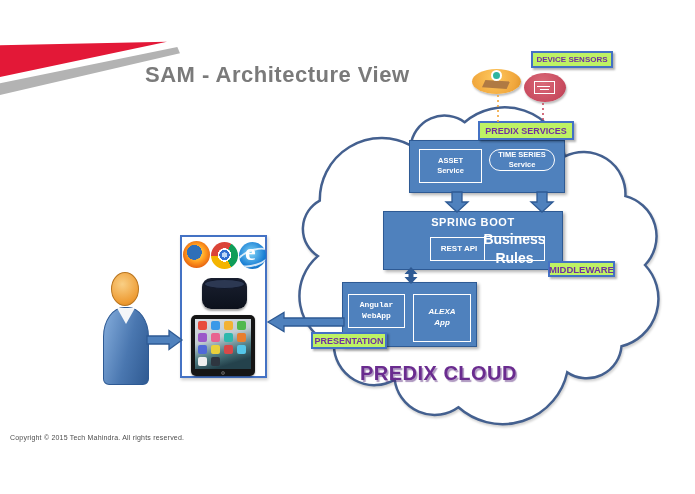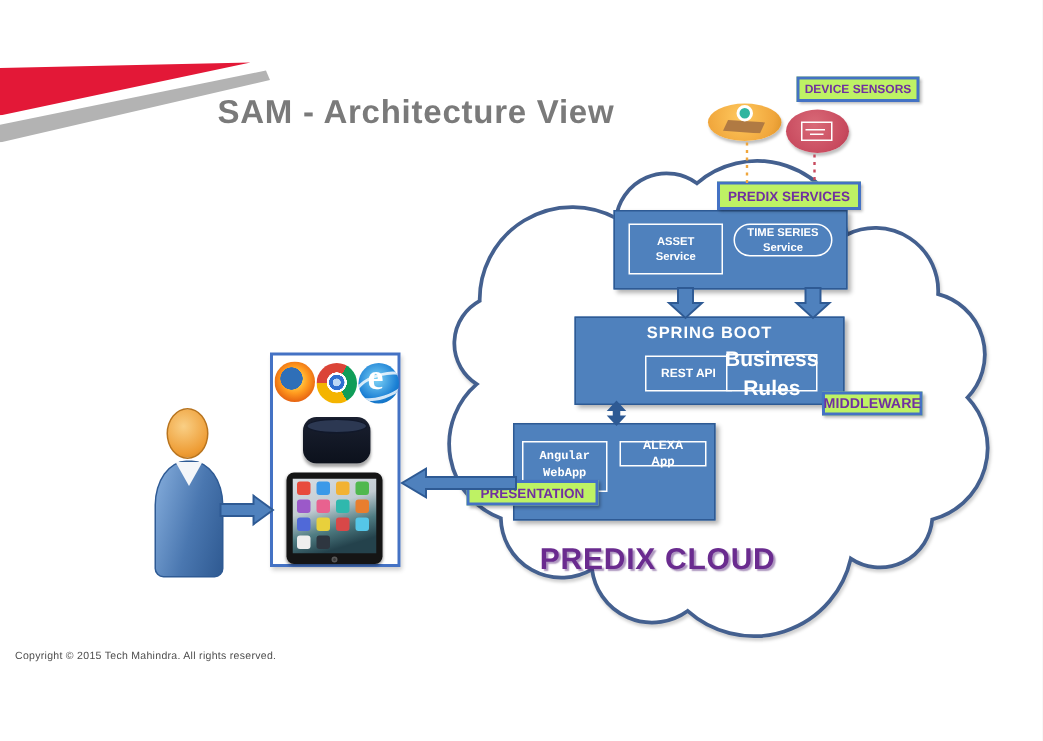--- a/index.html
+++ b/index.html
@@ -91,21 +91,21 @@
      border-radius:46% 46% 6px 6px / 38% 38% 6px 6px;}
   .user-collar{position:absolute;left:50%;top:0;transform:translateX(-50%);width:0;height:0;
      border-left:9px solid transparent;border-right:9px solid transparent;border-top:16px solid #f4f6f9;}
 
   .copyright{left:10px;top:434px;font-size:7px;color:#4d4d4d;letter-spacing:.2px;}
 
   
   .tag-device{left:531px;top:51px;width:82px;height:17px;font-size:8px;}
   .tag-services{left:478px;top:121px;width:96px;height:19px;font-size:9px;}
   .tag-middleware{left:548px;top:261px;width:67px;height:16px;font-size:9.5px;}
-  .tag-presentation{left:311px;top:320px;width:88px;height:17px;font-size:9px;}
+  .tag-presentation{left:311px;top:332px;width:76px;height:17px;font-size:9px;}
 </style>
 </head>
 <body>
 
 <div class="stage">
 
   <div class="abs swoosh-gray"></div>
   <div class="abs swoosh-red"></div>
 
   <div class="abs slide-title">SAM - Architecture View</div>
@@ -137,21 +137,21 @@
   <div class="abs group" style="left:383px;top:211px;width:180px;height:59px;">
     <div class="group-title">SPRING BOOT</div>
     <div class="inner-box" style="left:18px;top:25px;width:58px;height:24px;font-size:8px;margin-left:28px;">REST API</div>
     <div class="inner-box" style="left:100px;top:24px;width:61px;height:25px;font-size:14px;">Business
 Rules</div>
   </div>
 
   <div class="abs group" style="left:342px;top:282px;width:135px;height:65px;">
     <div class="inner-box" style="left:5px;top:11px;width:57px;height:34px;font-size:8px;font-family:Liberation Mono, monospace;">Angular
 WebApp</div>
-    <div class="inner-box" style="left:70px;top:11px;width:58px;height:17px;font-size:8px;">ALEXA
+    <div class="inner-box" style="left:70px;top:11px;width:58px;height:48px;font-size:8px;font-style:italic;">ALEXA
 App</div>
   </div>
 
   <div class="abs cloud-word">PREDIX CLOUD</div>
 
   <div class="abs devices-box">
     <div class="browser firefox"></div>
     <div class="browser chrome"></div>
     <div class="browser ie"></div>
     <div class="echo"></div>

